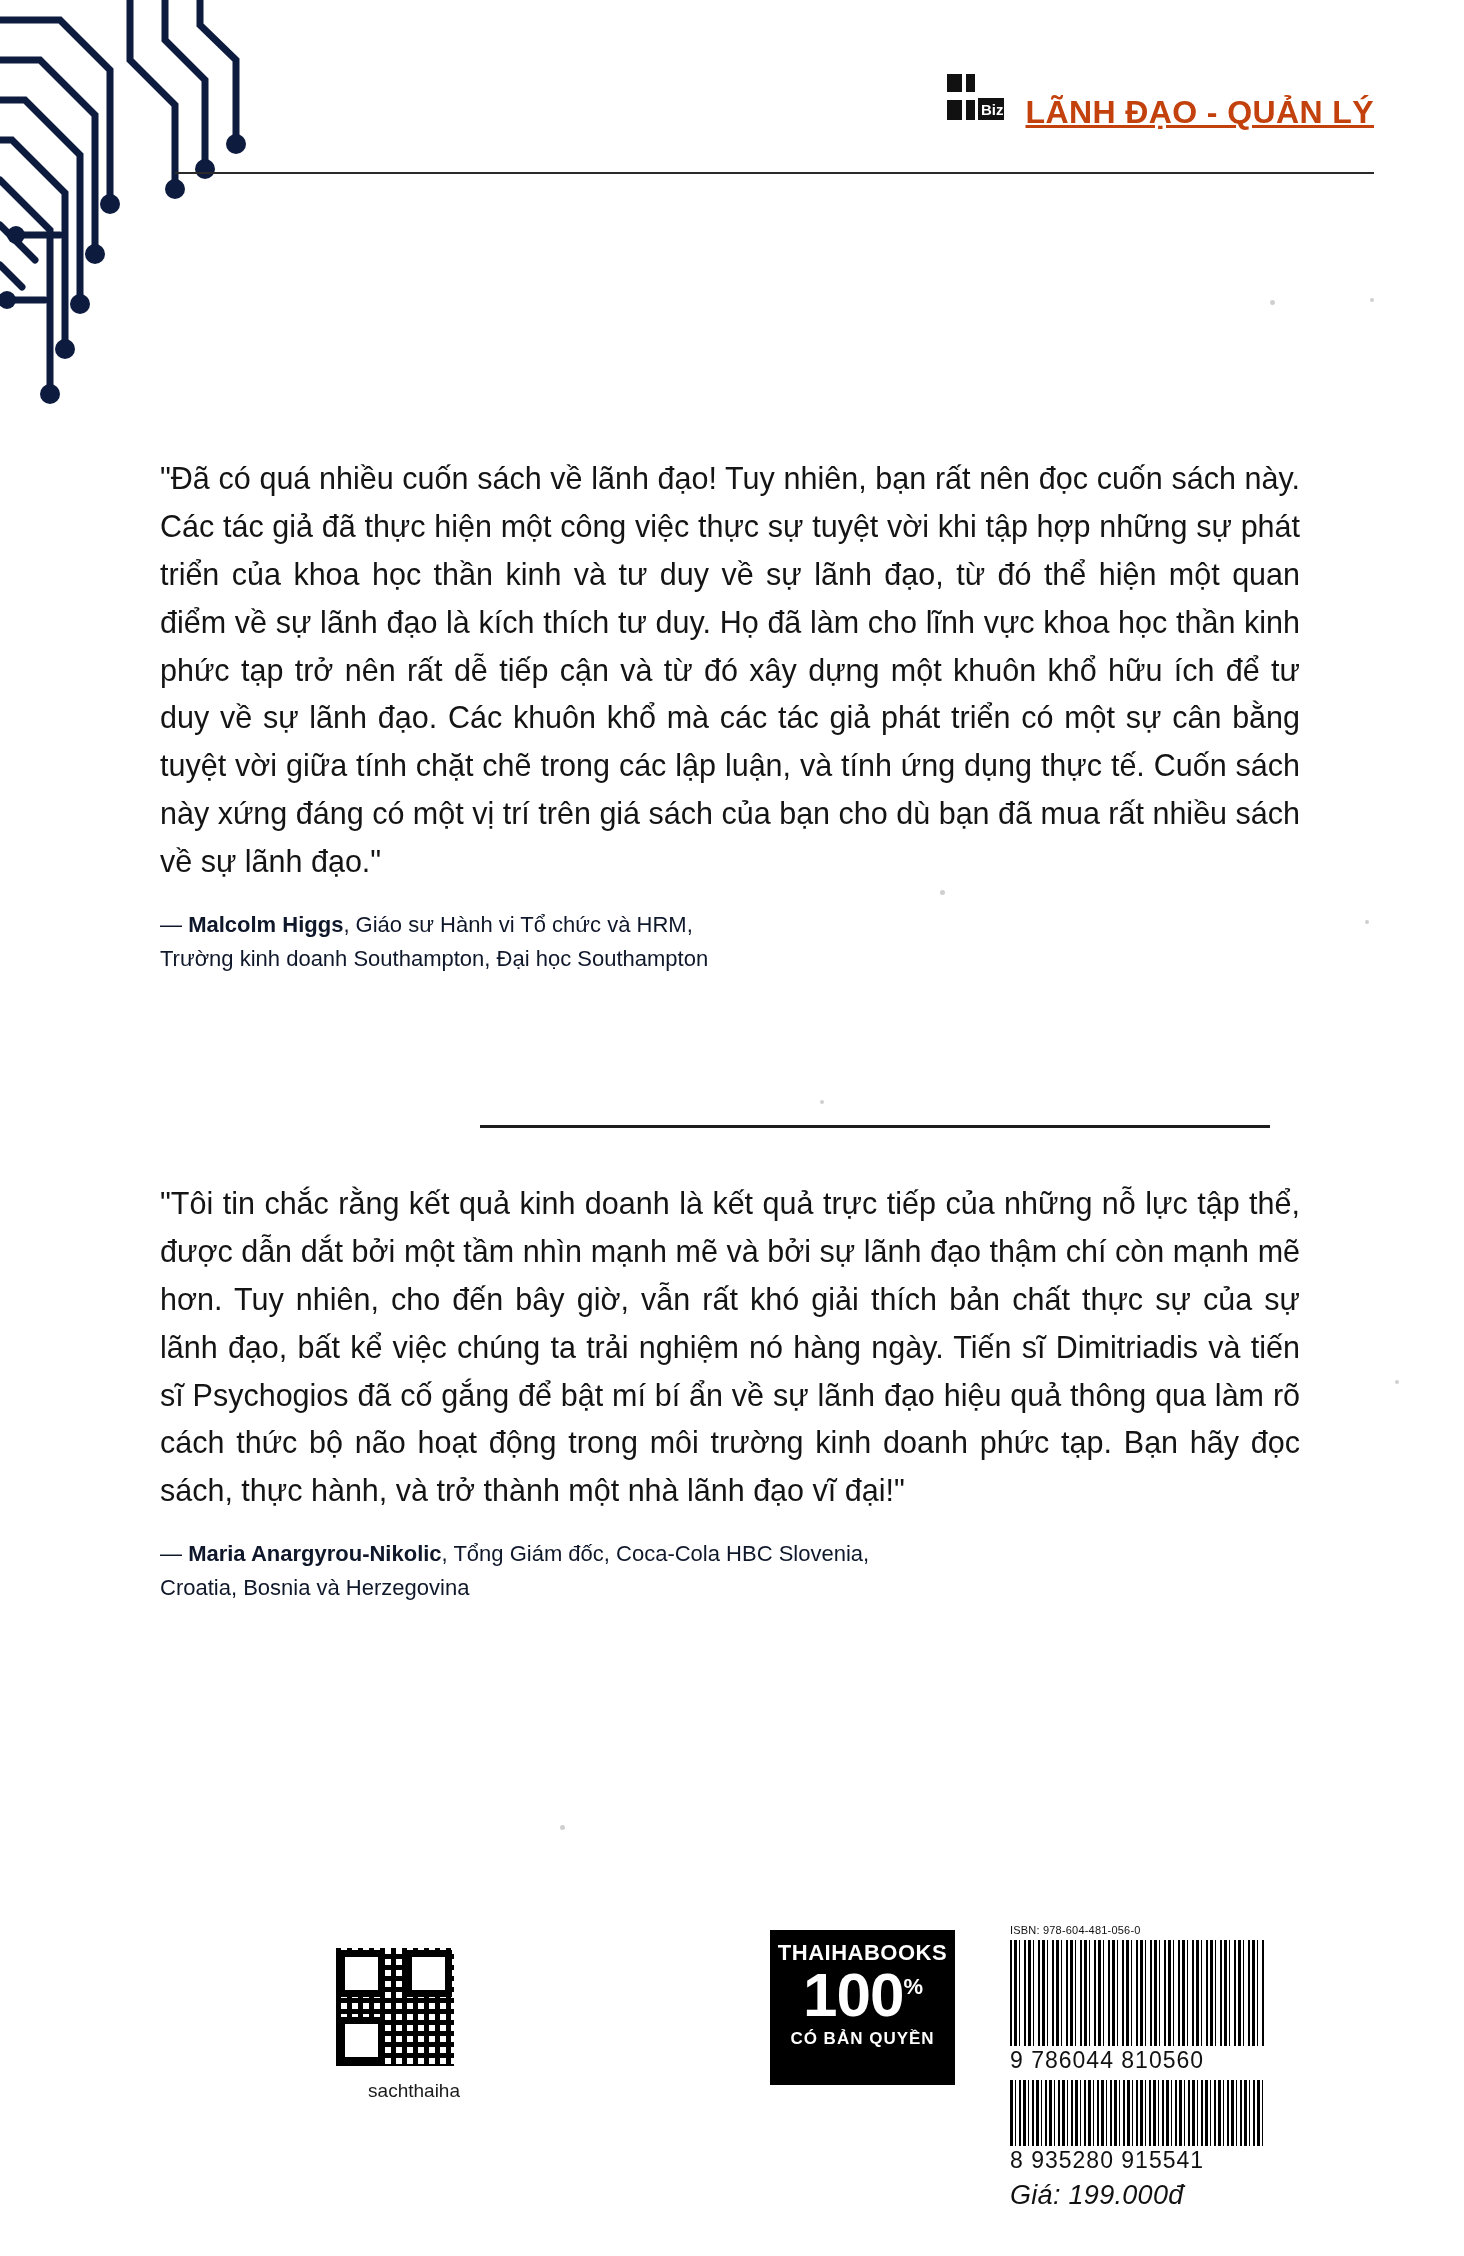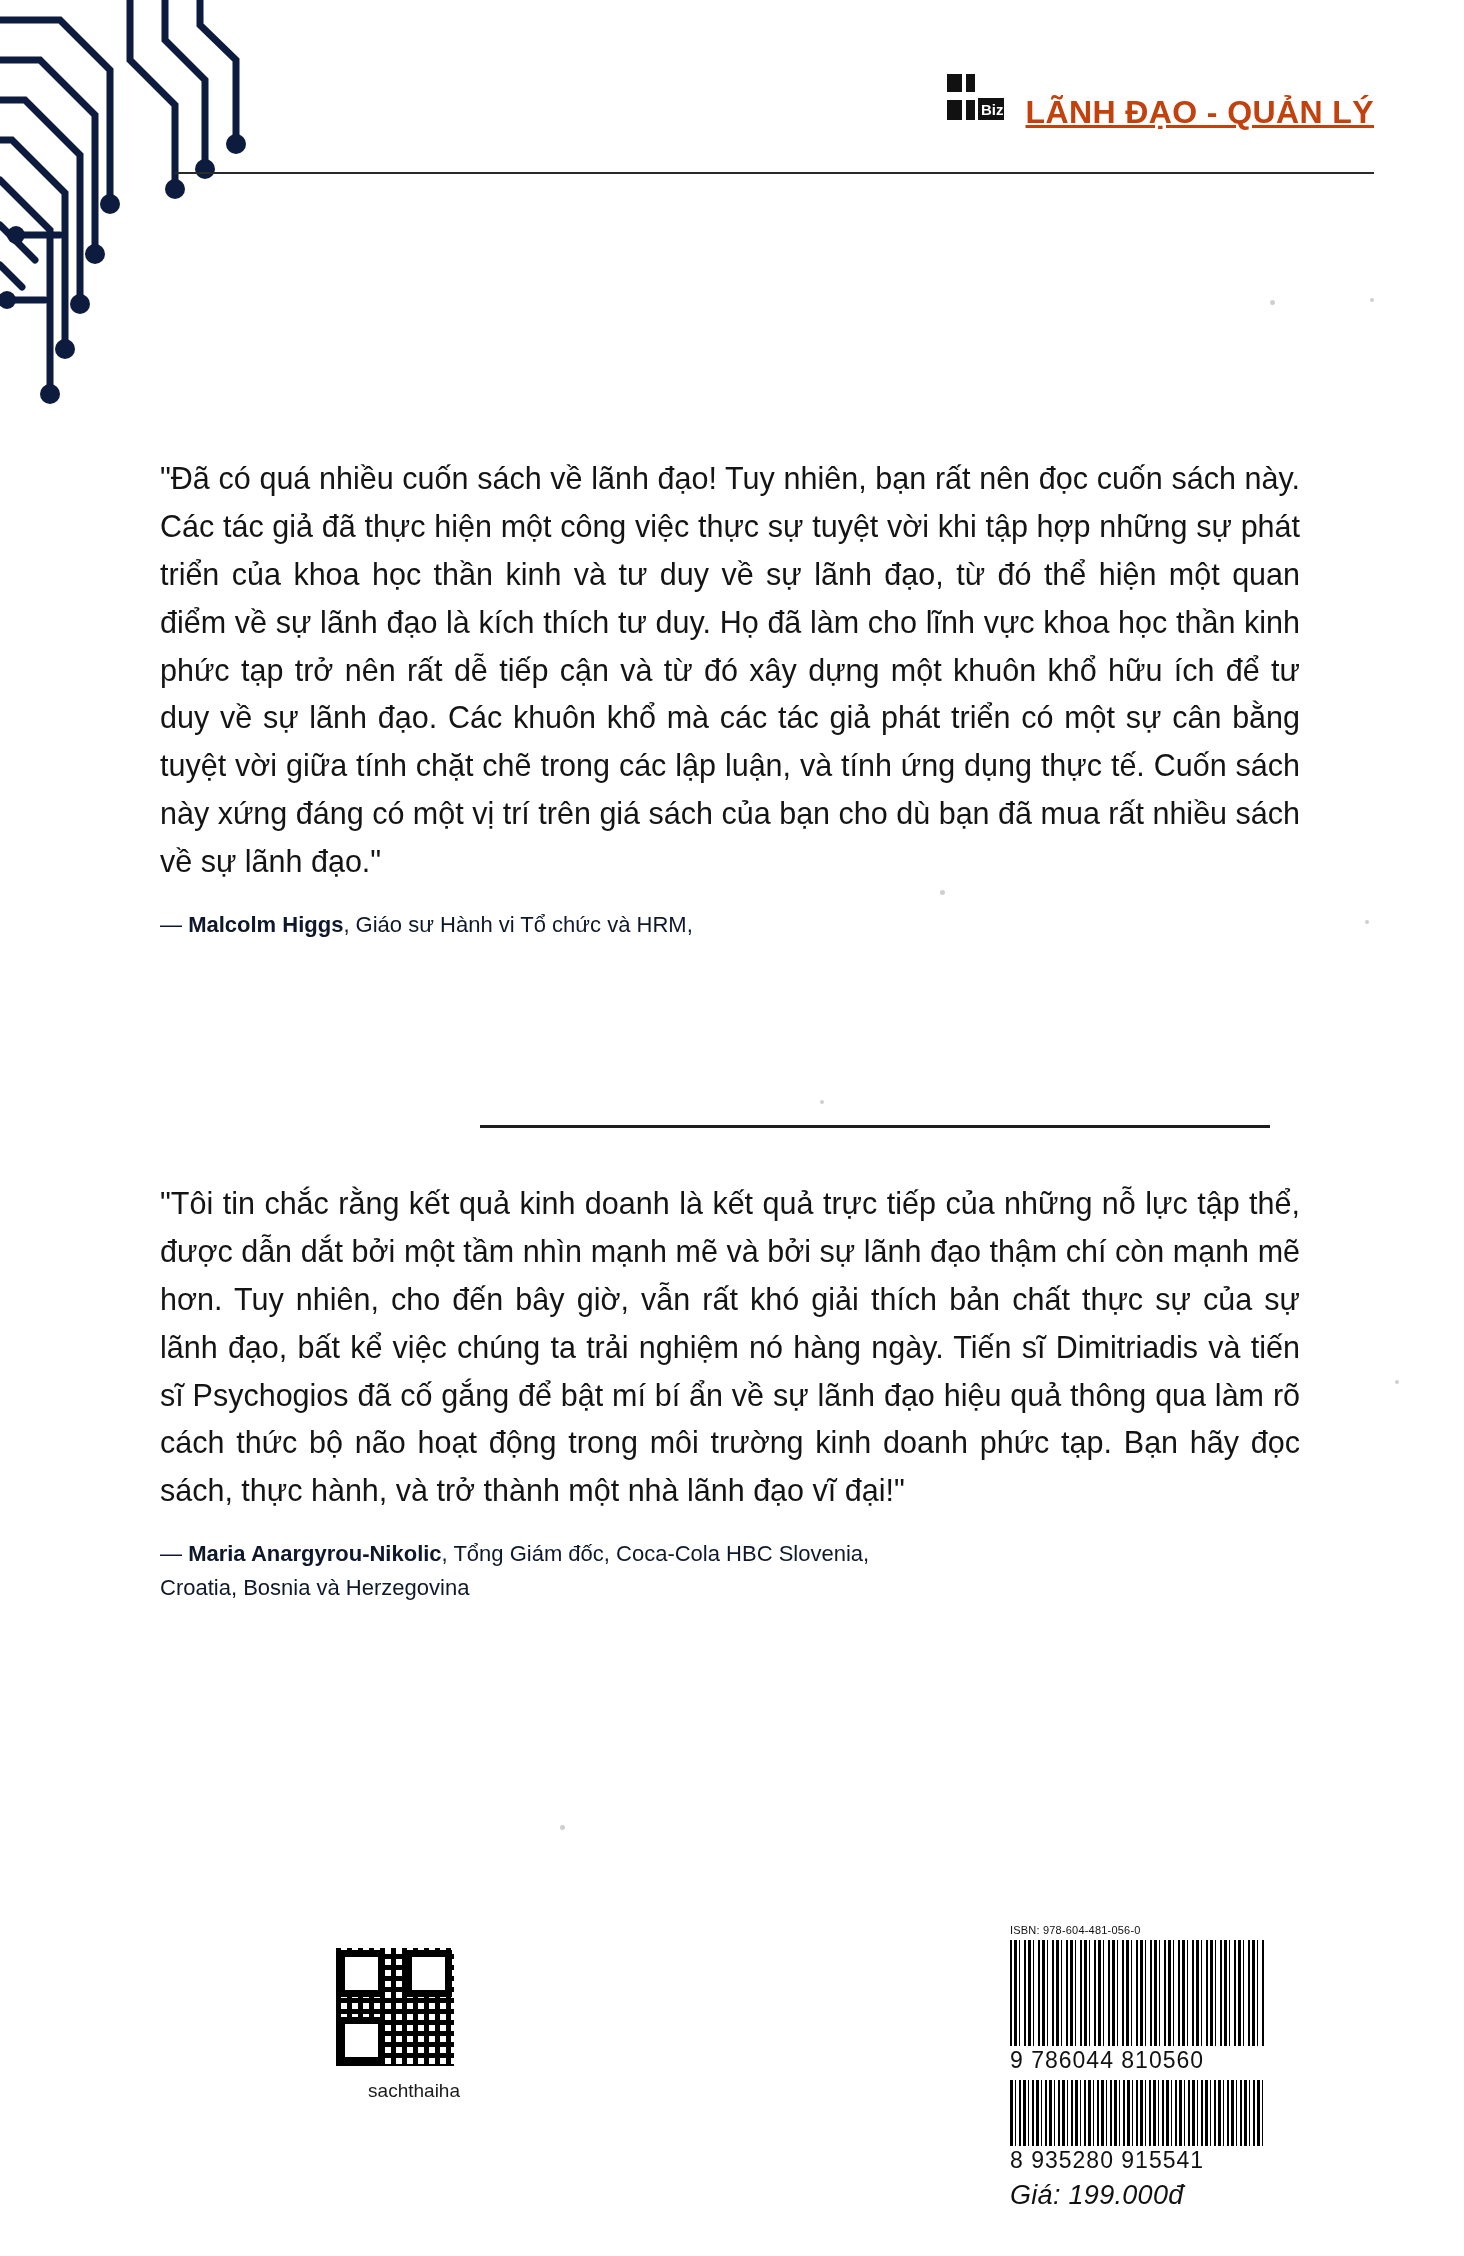--- a/index.html
+++ b/index.html
@@ -333,20 +333,21 @@
 <div class="speck" style="left:940px;top:890px;width:5px;height:5px;"></div>
 <div class="speck" style="left:820px;top:1100px;width:4px;height:4px;"></div>
 <div class="speck" style="left:1395px;top:1380px;width:4px;height:4px;"></div>
 <div class="speck" style="left:560px;top:1825px;width:5px;height:5px;"></div>
 
 <section class="quote-block" id="quote-1">
   <p class="quote-text">"Đã có quá nhiều cuốn sách về lãnh đạo! Tuy nhiên, bạn rất nên đọc cuốn sách này. Các tác giả đã thực hiện một công việc thực sự tuyệt vời khi tập hợp những sự phát triển của khoa học thần kinh và tư duy về sự lãnh đạo, từ đó thể hiện một quan điểm về sự lãnh đạo là kích thích tư duy. Họ đã làm cho lĩnh vực khoa học thần kinh phức tạp trở nên rất dễ tiếp cận và từ đó xây dựng một khuôn khổ hữu ích để tư duy về sự lãnh đạo. Các khuôn khổ mà các tác giả phát triển có một sự cân bằng tuyệt vời giữa tính chặt chẽ trong các lập luận, và tính ứng dụng thực tế. Cuốn sách này xứng đáng có một vị trí trên giá sách của bạn cho dù bạn đã mua rất nhiều sách về sự lãnh đạo."</p>
   <div class="attribution">
     <span>—</span>
     <span class="who">Malcolm Higgs</span><span>, Giáo sư Hành vi Tổ chức và HRM,</span>
+    <span class="line2">Trường kinh doanh Southampton, Đại học Southampton</span>
   </div>
 </section>
 
 <div class="divider"></div>
 
 <section class="quote-block" id="quote-2">
   <p class="quote-text">"Tôi tin chắc rằng kết quả kinh doanh là kết quả trực tiếp của những nỗ lực tập thể, được dẫn dắt bởi một tầm nhìn mạnh mẽ và bởi sự lãnh đạo thậm chí còn mạnh mẽ hơn. Tuy nhiên, cho đến bây giờ, vẫn rất khó giải thích bản chất thực sự của sự lãnh đạo, bất kể việc chúng ta trải nghiệm nó hàng ngày. Tiến sĩ Dimitriadis và tiến sĩ Psychogios đã cố gắng để bật mí bí ẩn về sự lãnh đạo hiệu quả thông qua làm rõ cách thức bộ não hoạt động trong môi trường kinh doanh phức tạp. Bạn hãy đọc sách, thực hành, và trở thành một nhà lãnh đạo vĩ đại!"</p>
   <div class="attribution">
     <span>—</span>
     <span class="who">Maria Anargyrou-Nikolic</span><span>, Tổng Giám đốc, Coca-Cola HBC Slovenia,</span>
@@ -357,20 +358,25 @@
 <div class="footer">
 
   <div class="qr-wrap">
     <div class="qr">
         <i></i>
       </div>
     <div class="qr-label">sachthaiha</div>
   </div>
 
 
+  <div class="badge">
+    <div class="badge-top">THAIHABOOKS</div>
+    <div class="badge-num"><span>100</span><sup>%</sup></div>
+    <div class="badge-bottom">CÓ BẢN QUYỀN</div>
+  </div>
 
   <div class="barcode-wrap">
     <div class="isbn">ISBN: 978-604-481-056-0</div>
     <div class="bars"></div>
     <div class="bar-digits">9  786044  810560</div>
     <div class="bars2"></div>
     <div class="bar-digits">8  935280  915541</div>
     <div class="price">Giá: 199.000đ</div>
   </div>
 

